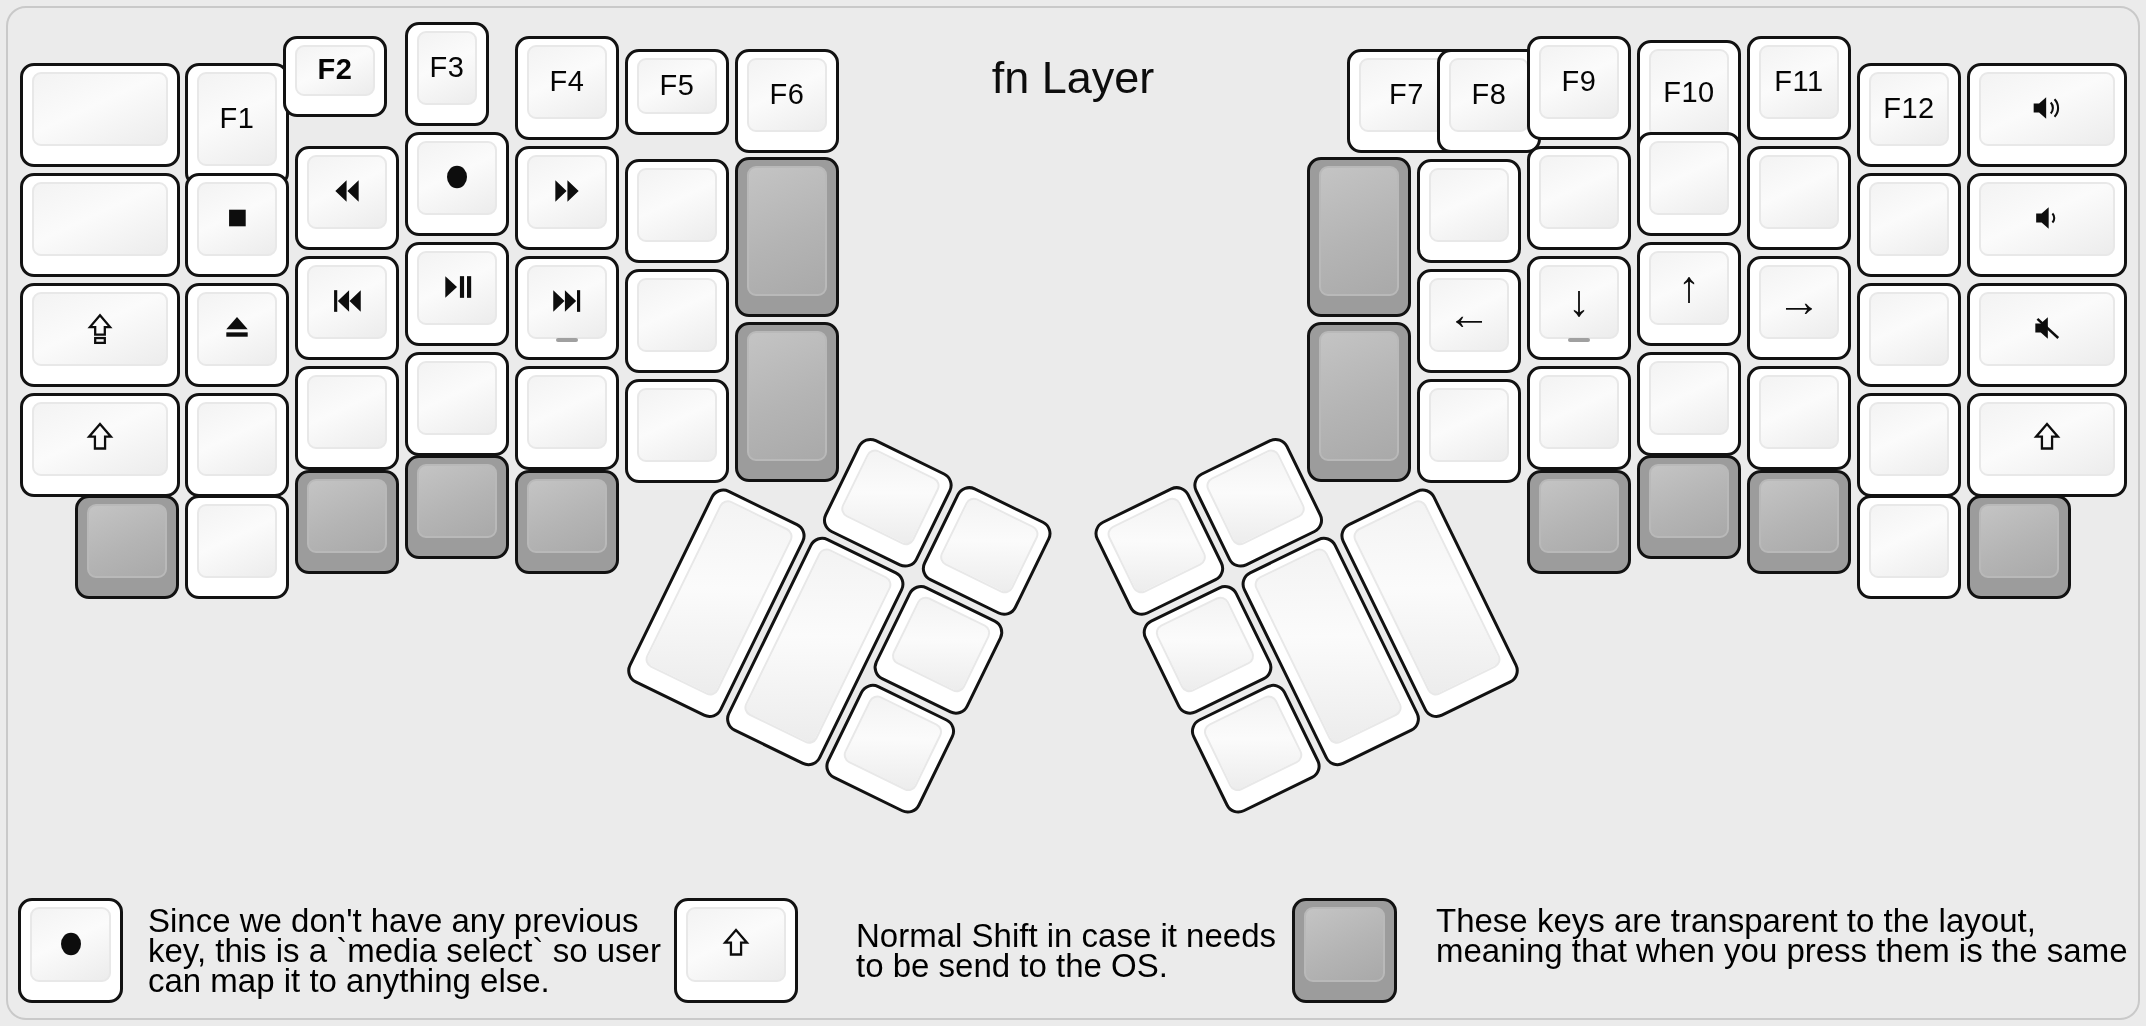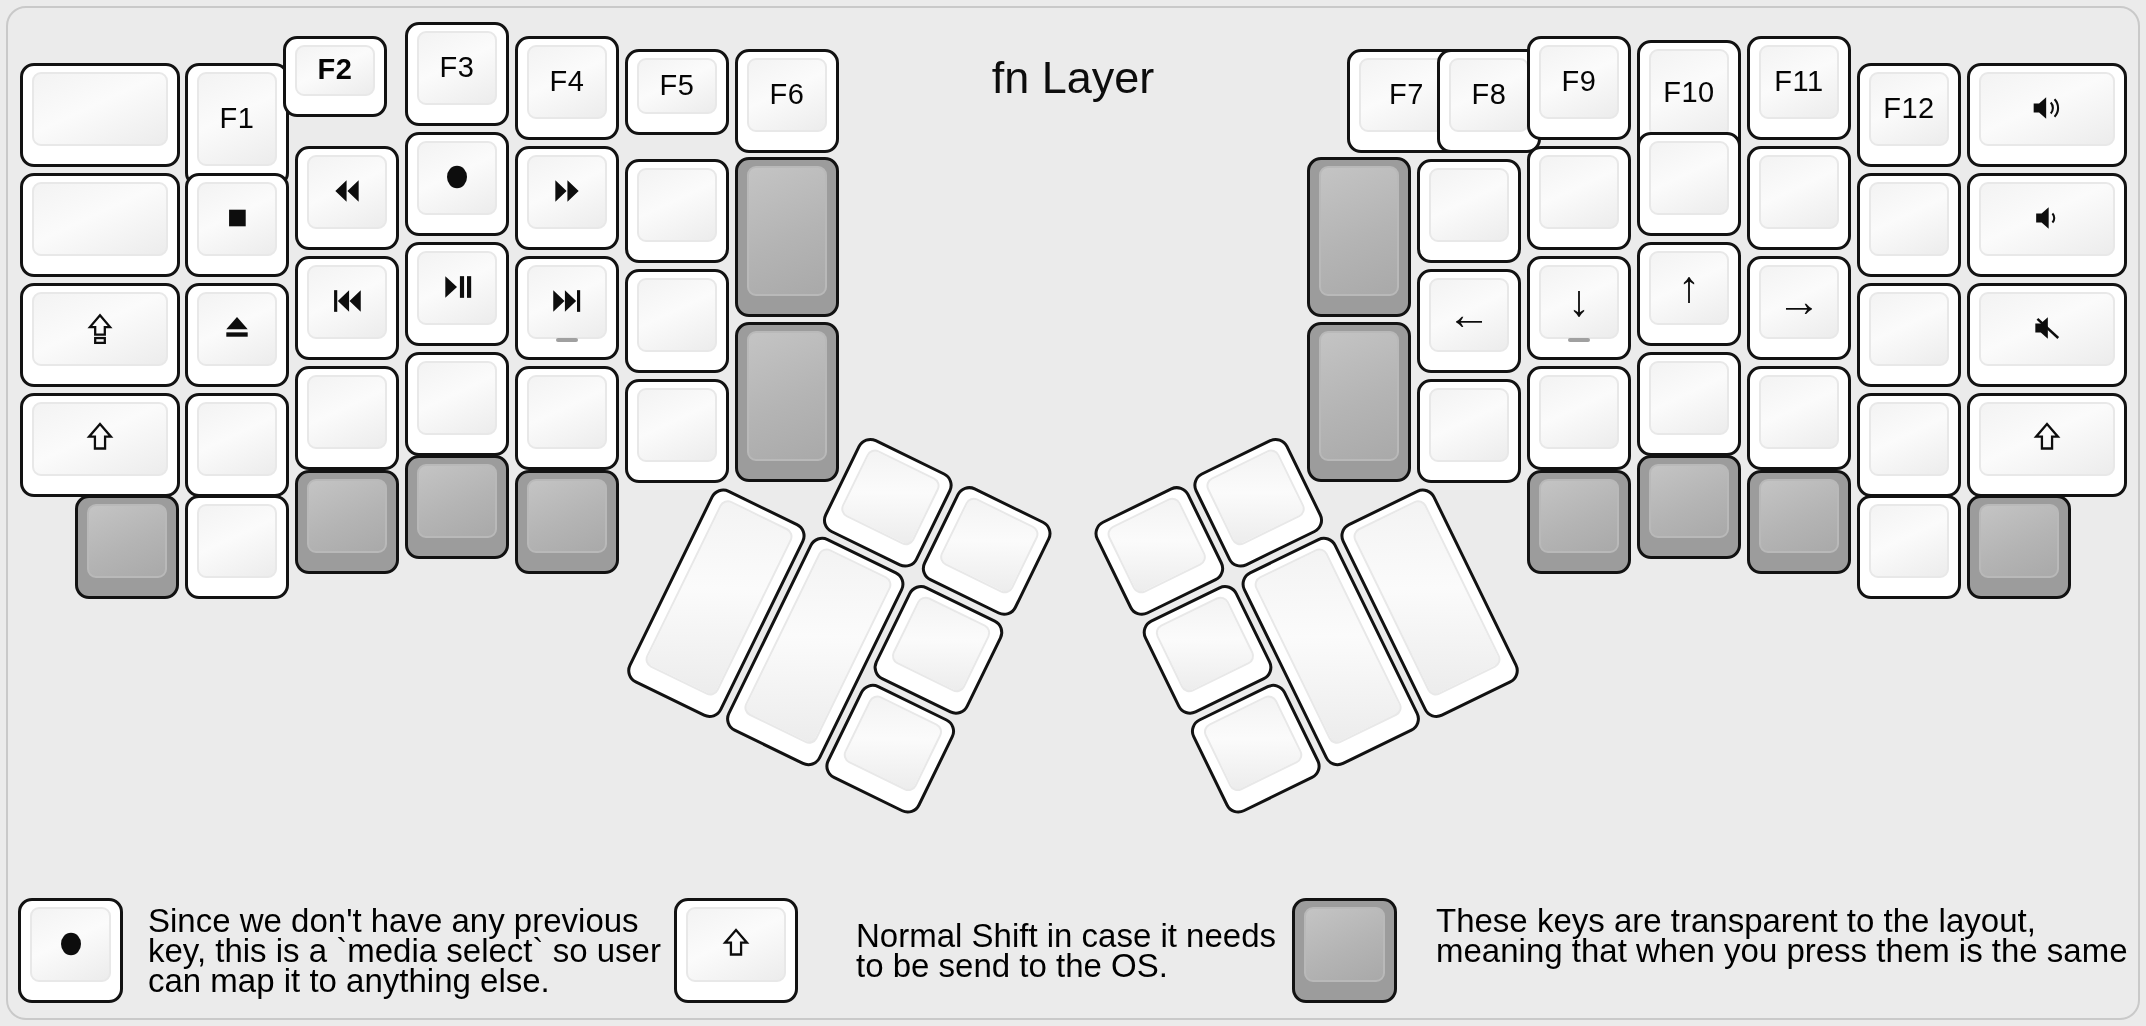--- a/index.html
+++ b/index.html
@@ -116,21 +116,21 @@
         <div class="kcontent">
           <svg class="icon-svg" width="40" height="40" viewBox="0 0 48 48" fill="#0d0d0d" xmlns="http://www.w3.org/2000/svg">
             <rect x="8.5" y="11" width="3.8" height="26"></rect>
             <path d="M26.5 11 L13 24 L26.5 37 Z M40.5 11 L27 24 L40.5 37 Z"></path>
           </svg>
         </div>
       </div>
       <div class="key white" style="left: 295px; top: 366px; width: 104px; height: 104px;">
         <div class="cap"></div>
       </div>
-      <div class="key white" style="left: 405px; top: 22px; width: 104px; height: 104px;">
+      <div class="key white" style="left: 405px; top: 22px; width: 84px; height: 104px;">
         <div class="cap"></div>
         <div class="kcontent">
           <span class="klabel">F3</span>
         </div>
       </div>
       <div class="key white" style="left: 405px; top: 132px; width: 104px; height: 104px;">
         <div class="cap"></div>
         <div class="kcontent">
           <svg class="icon-svg" width="40" height="40" viewBox="0 0 48 48" fill="#0d0d0d" xmlns="http://www.w3.org/2000/svg">
             <ellipse cx="24" cy="24" rx="12" ry="13.5"></ellipse>

